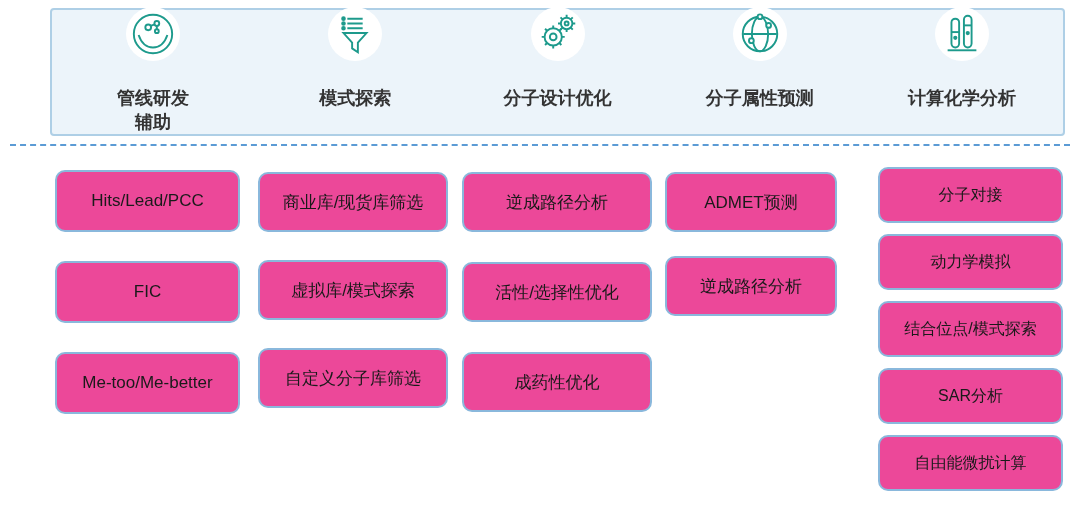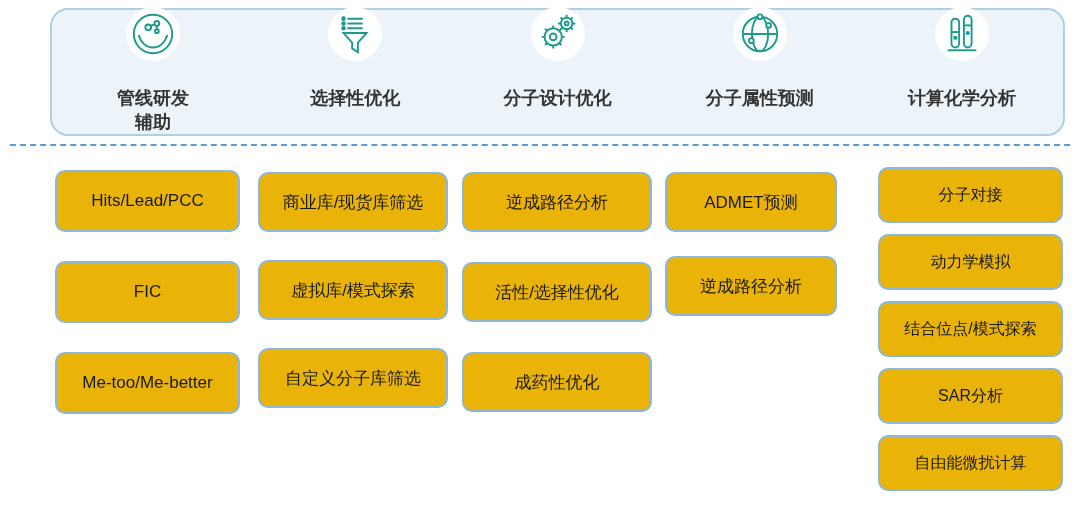--- a/index.html
+++ b/index.html
@@ -3,42 +3,42 @@
 <meta charset="utf-8">
 <style>
   * { margin:0; padding:0; box-sizing:border-box; }
   html,body { width:1080px; height:530px; background:#ffffff; overflow:hidden;
               font-family:"Liberation Sans", sans-serif; }
   .stage { position:relative; width:1080px; height:530px; }
 
   
   .header {
     position:absolute; left:50px; top:8px; width:1015px; height:128px;
-    background:#ecf4fa; border:2px solid #aecfe6; border-radius:18px;
+    background:#ecf4fa; border:2px solid #aecfe6; border-radius:4px;
     display:flex; align-items:flex-start;
   }
   .cat { flex:1; display:flex; flex-direction:column; align-items:center; }
   .icon-circle {
     position:relative; top:-3px;
     width:54px; height:54px; border-radius:50%; background:#ffffff;
     display:flex; align-items:center; justify-content:center;
   }
   .cat-label {
     margin-top:22px; font-size:18px; font-weight:bold; color:#333333;
     text-align:center; white-space:pre-line; line-height:1.35;
   }
 
   
   .divider { position:absolute; left:10px; right:10px; top:144px;
              border-top:2px dashed #5b9bd5; }
 
   
   .col { position:absolute; display:flex; flex-direction:column; }
   .box {
-    background:#eab308; border:2px solid #8ab8dc; border-radius:10px;
+    background:#ec4899; border:2px solid #8ab8dc; border-radius:10px;
     display:flex; align-items:center; justify-content:center;
     font-size:17px; color:#1a1a1a; text-align:center; padding:0 6px;
   }
   .col1 { left:55px;  top:170px; width:185px; gap:29px; }
   .col1 .box { height:62px; }
   .col2 { left:258px; top:172px; width:190px; gap:28px; }
   .col2 .box { height:60px; }
   .col3 { left:462px; top:172px; width:190px; gap:30px; }
   .col3 .box { height:60px; }
   .col4 { left:665px; top:172px; width:172px; gap:24px; }
@@ -73,21 +73,21 @@
     <div class="cat">
       <div class="icon-circle">
         <svg width="46" height="46" viewBox="0 0 48 48" fill="none" stroke="#1d9a8c" stroke-width="2">
           <circle cx="12" cy="8" r="1.4" fill="#1d9a8c"></circle>
           <circle cx="12" cy="13" r="1.4" fill="#1d9a8c"></circle>
           <circle cx="12" cy="18" r="1.4" fill="#1d9a8c"></circle>
           <path d="M16 8h16M16 13h16M16 18h16"></path>
           <path d="M12 23h24l-9 10v10l-6-4v-6z"></path>
         </svg>
       </div>
-      <div class="cat-label">选择性优化</div>
+      <div class="cat-label">模式探索</div>
     </div>
 
     <div class="cat">
       <div class="icon-circle">
         <svg width="46" height="46" viewBox="0 0 48 48" fill="none" stroke="#1d9a8c" stroke-width="2">
           <circle cx="19" cy="27" r="9"></circle>
           <circle cx="19" cy="27" r="3.5"></circle>
           <path d="M28 27h3M25.4 33.4l2.1 2.1M19 36v3M12.6 33.4l-2.1 2.1M10 27H7M12.6 20.6l-2.1-2.1M19 18v-3M25.4 20.6l2.1-2.1"></path>
           <circle cx="33" cy="13" r="6"></circle>
           <circle cx="33" cy="13" r="2"></circle>

